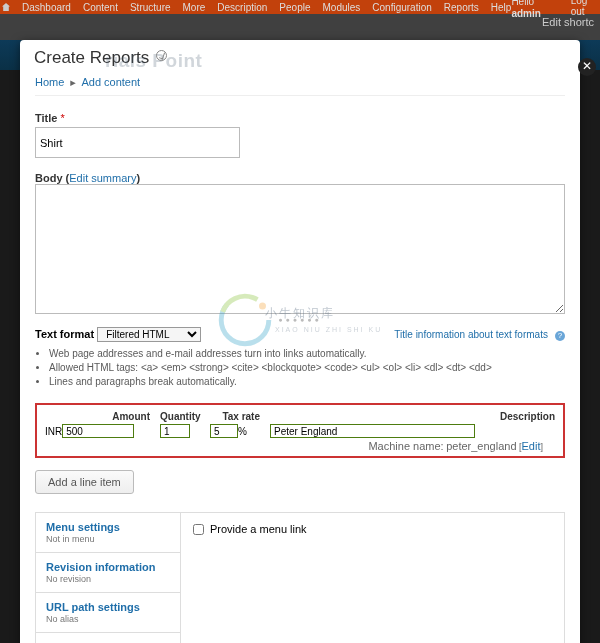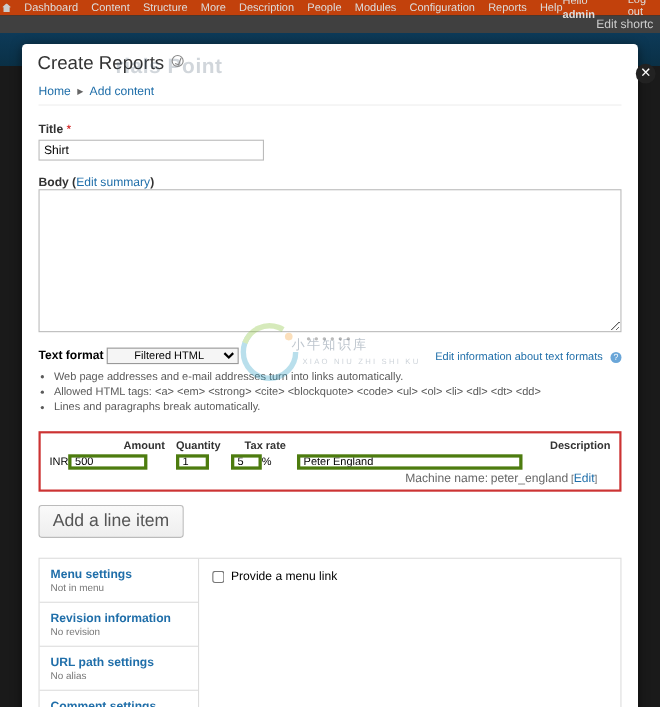--- a/index.html
+++ b/index.html
@@ -2,55 +2,55 @@
 <html><head>
   <meta charset="utf-8">
   <style>
     * { margin:0; padding:0; box-sizing:border-box; font-family: "Lucida Grande", Arial, sans-serif; font-size:11px; }
     body { background:#1a1a1a; width:600px; height:643px; overflow:hidden; position:relative; }
     .admin-bar { background:#c2410c; color:#fff; height:14px; display:flex; align-items:center; padding:0 2px; justify-content:space-between; }
     .admin-bar .left { display:flex; gap:12px; align-items:center; }
     .admin-bar .right { display:flex; gap:14px; }
     .admin-bar .item { color:#ddd; font-size:10px; cursor:pointer; }
     .home-icon { display:inline-block; width:8px; height:8px; background:#ccc; clip-path: polygon(50% 0, 100% 45%, 85% 45%, 85% 100%, 15% 100%, 15% 45%, 0 45%); }
-    .shortcut-bar { background:#404040; color:#ccc; font-size:9px; text-align:right; padding:2px 6px 4px; height:16px; }
+    .shortcut-bar { background:#404040; color:#ccc; font-size:9px; text-align:right; padding:2px 6px 4px; height:26px; }
     .site-header { background:linear-gradient(#0d3a58,#0a3046); height:30px; }
     .overlay { position:absolute; left:20px; top:40px; width:560px; background:#fff; border-radius:4px 4px 0 0; box-shadow:0 2px 10px rgba(0,0,0,.5); }
     .overlay-title-bar { padding:8px 14px 2px; position:relative; }
     .overlay-title { color:#333; font-size:17px; }
     .circ-ico { display:inline-block; width:11px; height:11px; border:1px solid #888; border-radius:50%; margin-left:4px; vertical-align:2px; position:relative;}
     .circ-ico::after{content:'';position:absolute;left:3px;top:1px;width:3px;height:6px;border:1px solid #888;border-left:none;border-top:none;transform:rotate(20deg);}
     .close-btn { position:absolute; right:-16px; top:18px; width:18px; height:18px; border-radius:50%; background:#222; color:#fff; text-align:center; line-height:17px; font-size:12px; cursor:pointer; }
     .ghost-text { position:absolute; left:0; top:0; color:rgba(70,90,110,.25); font-size:19px; font-weight:bold; letter-spacing:.5px; pointer-events:none; }
     .body-pad { padding:6px 15px 16px; }
     .crumb { color:#1f6ea9; font-size:10px; margin-bottom:16px; border-bottom:1px solid #eee; padding-bottom:6px;}
     .crumb .sep { color:#666; margin:0 3px; }
     .lbl { font-weight:bold; color:#333; margin-bottom:3px; display:inline-block; }
     .req { color:#c00; }
-    .txt-in { border:1px solid #bbb; padding:2px 4px; font-size:11px; width:205px; height:19px; }
+    .txt-in { border:1px solid #bbb; padding:2px 4px; font-size:11px; width:205px; height:31px; }
     .field-row { margin-bottom:14px; }
     .body-lbl { font-weight:bold; color:#333; }
     .link { color:#1f6ea9; }
     .body-ta { width:100%; height:130px; border:1px solid #bbb; resize:both; }
     .grip-bar { height:8px; text-align:center; color:#bbb; letter-spacing:3px; font-size:7px; }
     .tf-row { display:flex; justify-content:space-between; align-items:center; margin-top:3px; }
     .tf-left { font-weight:bold; }
-    .tf-sel { border:1px solid #999; font-size:10px; padding:0 14px 0 20px; background:#f5f5f5; }
+    .tf-sel { border:1px solid #999; font-size:10px; padding:0 14px 0 4px; background:#f5f5f5; }
     .help-ico { display:inline-block; width:10px; height:10px; border-radius:50%; background:#6aa6d8; color:#fff; font-size:8px; text-align:center; line-height:10px; margin-left:4px; }
     .hints { margin:5px 0 0 14px; color:#5a5a5a; }
     .hints li { font-size:10px; line-height:14px; list-style:disc; }
     .line-box { border:2px solid #c33; padding:6px 8px 18px; margin-top:10px; position:relative; }
     .line-grid { display:flex; gap:10px; align-items:flex-end; }
     .lg-col { display:flex; flex-direction:column; }
     .lg-lbl { font-weight:bold; font-size:10px; margin-bottom:2px; color:#333;text-align:right; }
     .amt-row { display:flex; gap:0; align-items:center; }
     .currency { font-size:10px; }
-    .sm-in { border:3px solid #4d7c0f; height:14px; font-size:10px; padding:0 3px; }
+    .sm-in { border:1px solid #4d7c0f; height:14px; font-size:10px; padding:0 3px; }
     .machine { position:absolute; right:20px; bottom:4px; font-size:9px; color:#666; }
-    .add-li { display:inline-block; margin-top:12px; padding:5px 12px; border:1px solid #bbb; border-radius:3px; background:linear-gradient(#fafafa,#eee); color:#555; cursor:pointer; font-size:16px; }
+    .add-li { display:inline-block; margin-top:12px; padding:5px 12px; border:1px solid #bbb; border-radius:3px; background:linear-gradient(#fafafa,#eee); color:#555; cursor:pointer; font-size:11px; }
     .vtabs { display:flex; border:1px solid #ddd; margin-top:18px; }
     .vtabs-left { width:145px; border-right:1px solid #ddd; }
     .vtab { padding:8px 10px; border-bottom:1px solid #ddd; cursor:pointer; }
     .vtab:last-child { border-bottom:none; }
     .vtab .t { color:#1f6ea9; font-weight:bold; font-size:11px; }
     .vtab .s { color:#777; font-size:9px; margin-top:1px; }
     .vtabs-right { flex:1; padding:10px 12px; }
     .chk-row { display:flex; gap:6px; align-items:center; }
     .chk { width:11px; height:11px; }
     
@@ -119,21 +119,21 @@
       <div class="grip-bar">●●●●●●</div>
 
       <div class="tf-row">
         <div>
           <span class="tf-left">Text format</span>
           <select class="tf-sel">
             <option>Filtered HTML</option>
           </select>
         </div>
         <div>
-          <span class="link" style="font-size:10px">Edit information about text formats</span>
+          <span class="link" style="font-size:10px">Title information about text formats</span>
           <span class="help-ico">?</span>
         </div>
       </div>
       <ul class="hints">
         <li>Web page addresses and e-mail addresses turn into links automatically.</li>
         <li>Allowed HTML tags: &lt;a&gt; &lt;em&gt; &lt;strong&gt; &lt;cite&gt; &lt;blockquote&gt; &lt;code&gt; &lt;ul&gt; &lt;ol&gt; &lt;li&gt; &lt;dl&gt; &lt;dt&gt; &lt;dd&gt;</li>
         <li>Lines and paragraphs break automatically.</li>
       </ul>
     </div>
 

